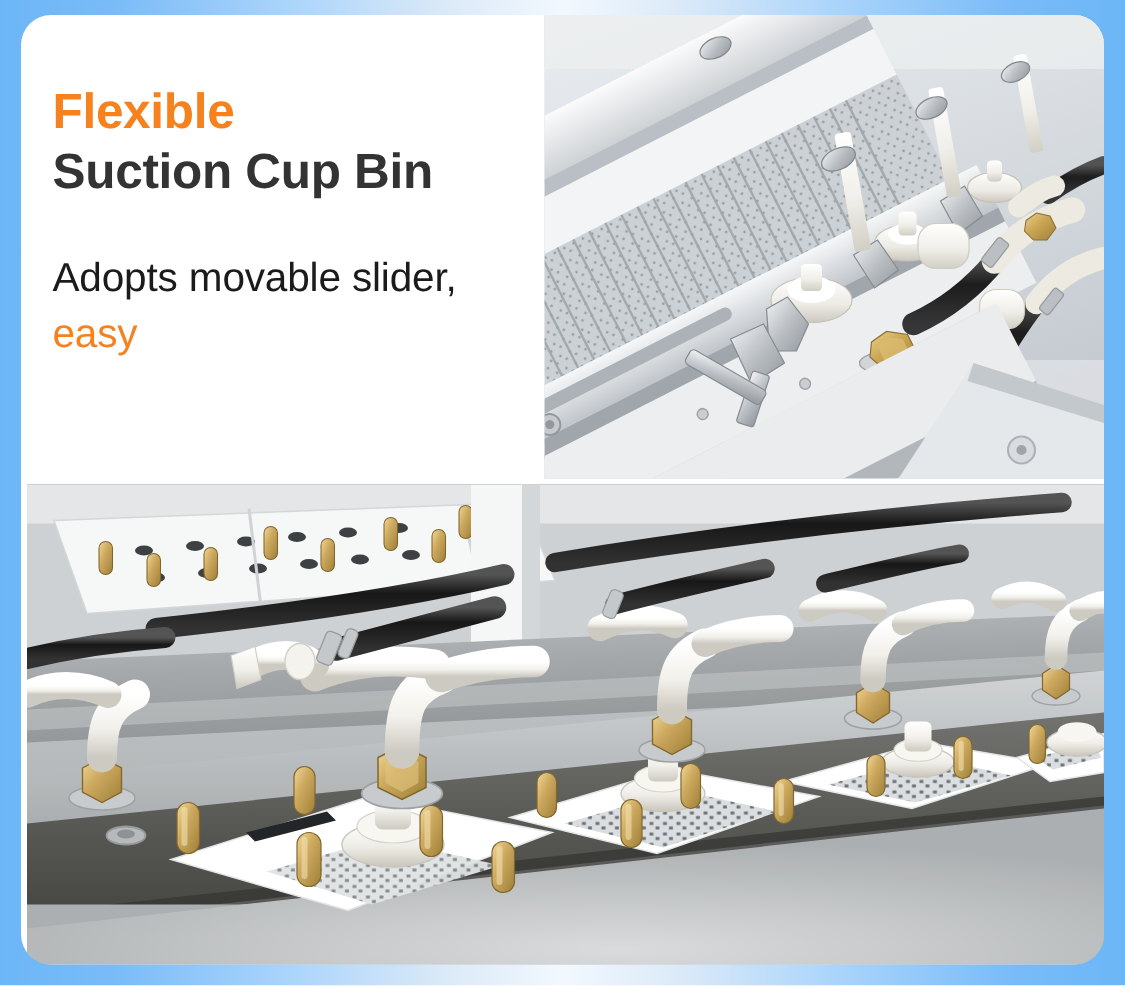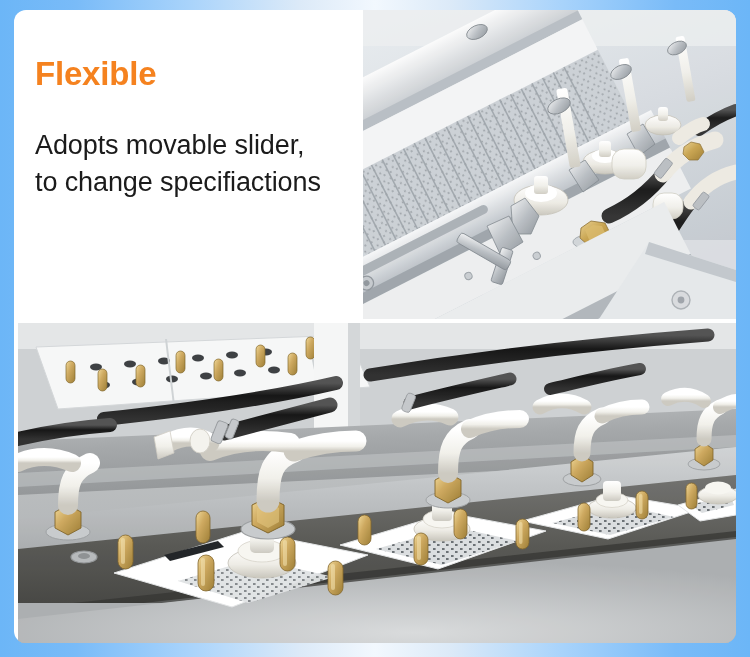--- a/index.html
+++ b/index.html
@@ -33,21 +33,21 @@
         #6cb6f7 100%);
     padding: 10px 14px 14px 14px;
   }
 
   
   #content-card {
     position: relative;
     width: 722px;
     height: 633px;
     background: #ffffff;
-    border-radius: 12px;
+    border-radius: 20px;
     overflow: hidden;
     box-sizing: border-box;
     text-decoration: underline;
   }
 
   
   .upper-section {
     position: relative;
     width: 722px;
     height: 310px;
@@ -117,25 +117,26 @@
 <div id="promo-banner">
 
   <div id="content-card">
 
     <div class="upper-section">
 
       <div class="text-block">
 
         <h1 class="headline">
           <span class="hl-accent">Flexible</span>
+          <span class="hl-main">Suction Cup Bin</span>
         </h1>
 
         <p class="subcopy">
           <span class="sc-line">Adopts movable slider,</span>
-          <span class="sc-line">to change specifiactions</span>
+          <span class="sc-line sc-accent">easy</span>
         </p>
 
       </div>
 
       <div class="photo-top">
         <svg class="photo-svg" viewBox="0 0 373 309" preserveAspectRatio="xMidYMid slice">
           <defs>
             <linearGradient id="tBg" x1="0" y1="0" x2="0.4" y2="1">
               <stop offset="0" stop-color="#e8ecef"></stop>
               <stop offset="0.5" stop-color="#d6dbe0"></stop>

